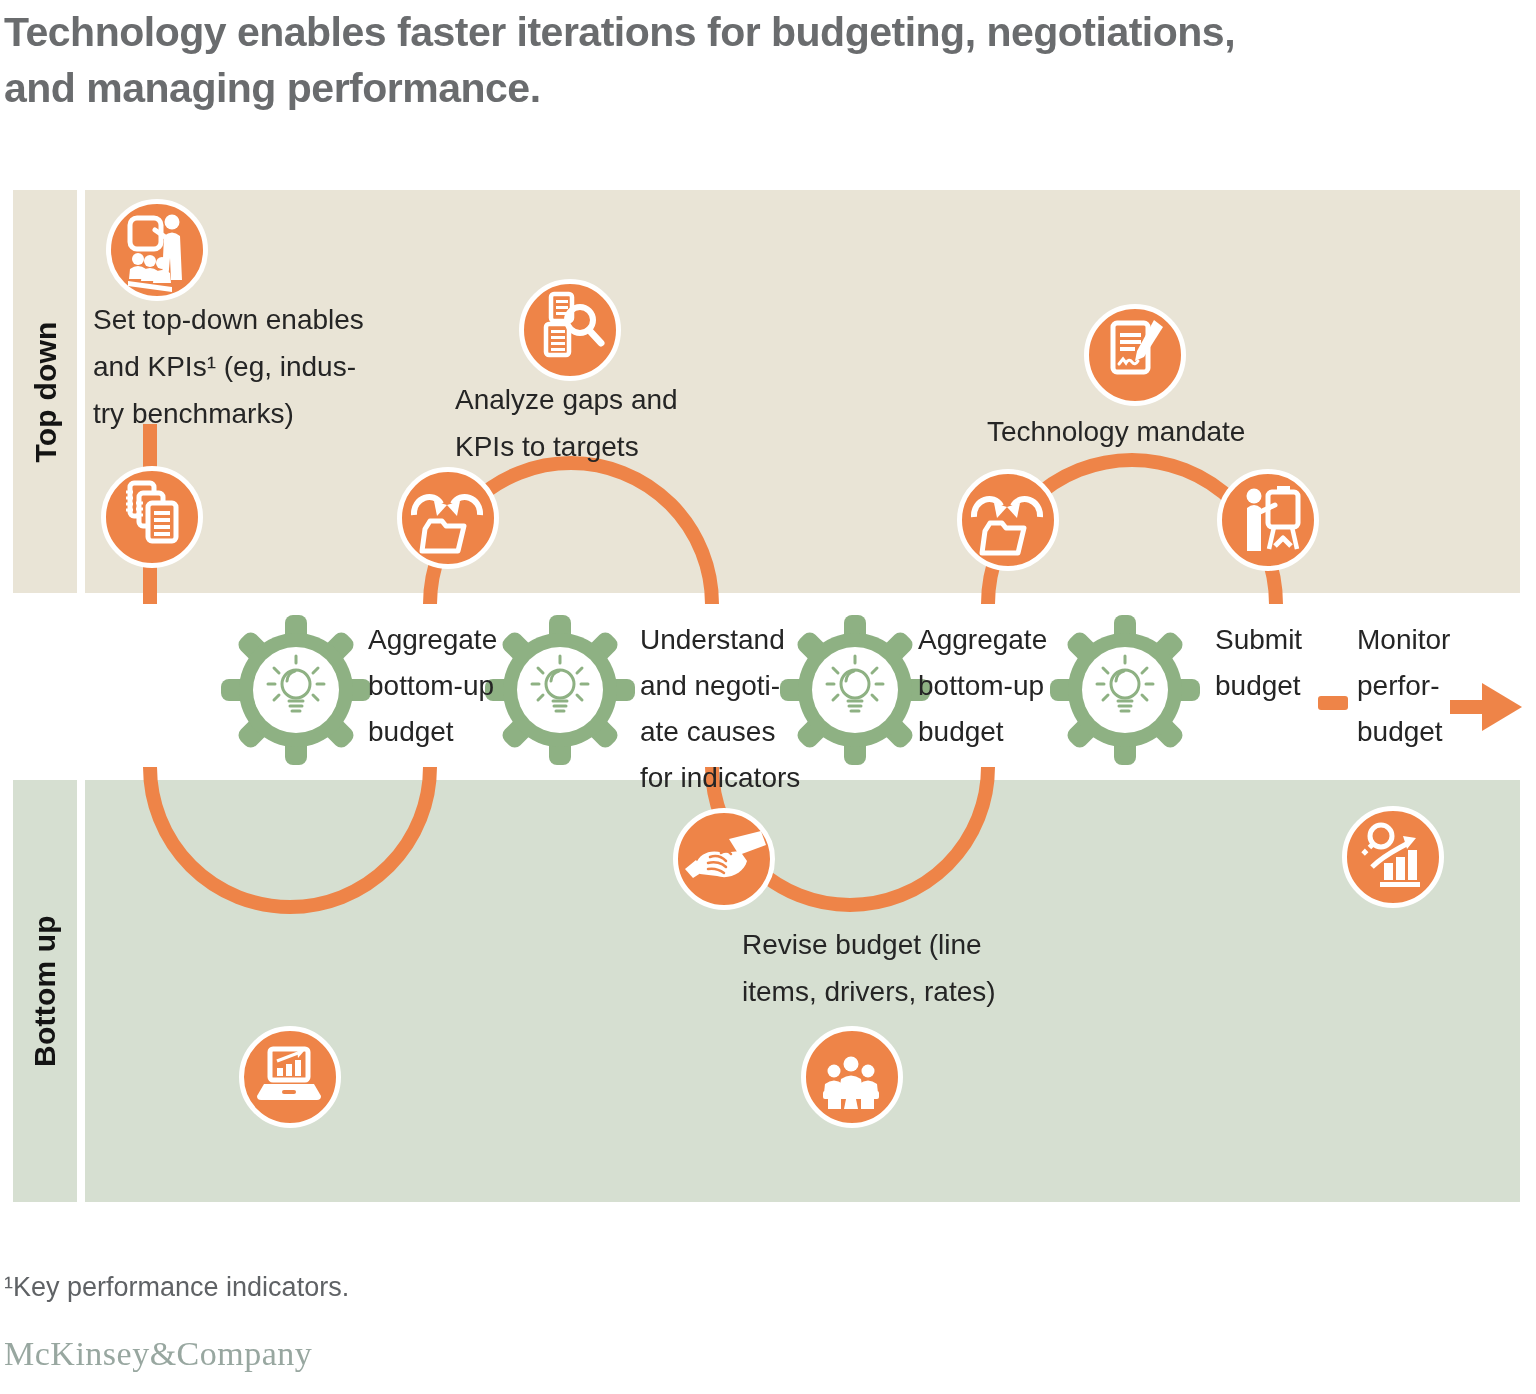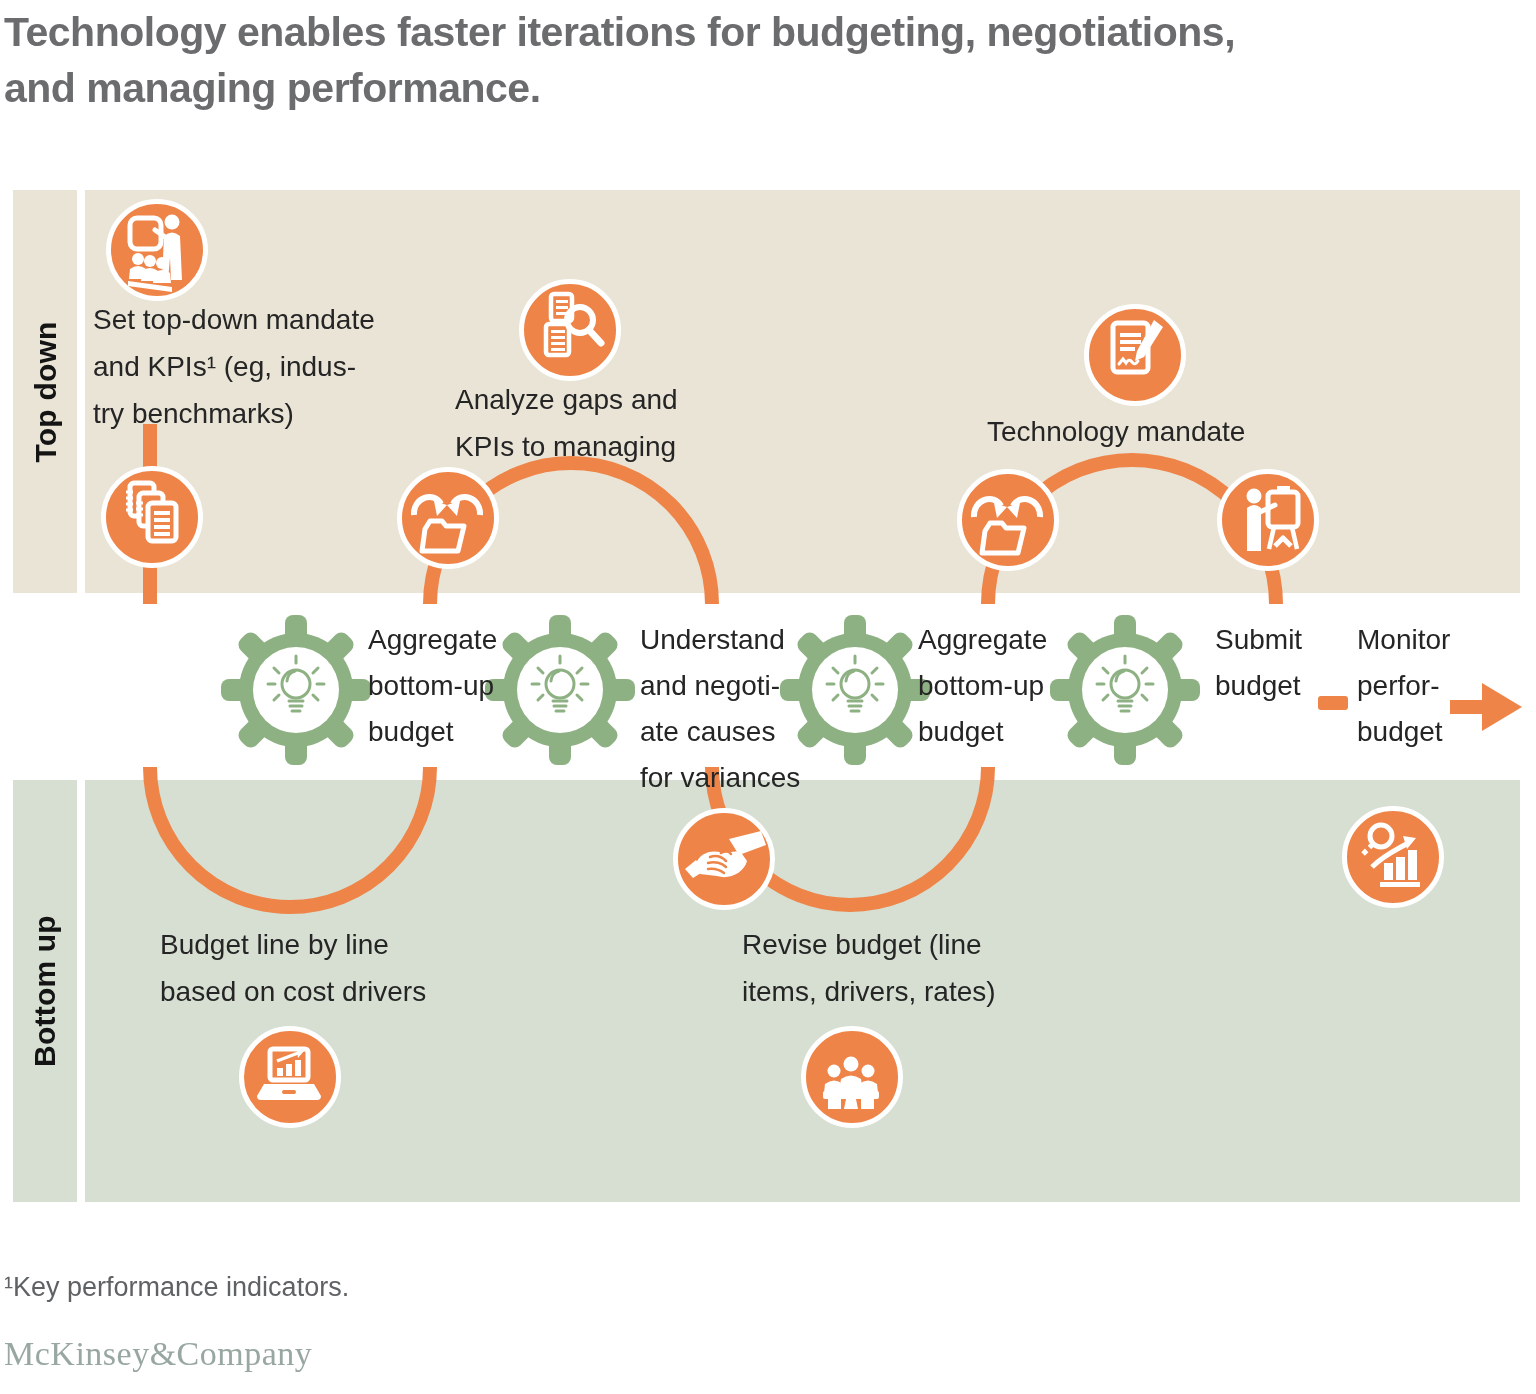--- a/index.html
+++ b/index.html
@@ -410,44 +410,42 @@
       <polygon points="57,26 70,28 61,39" fill="#fff"></polygon>
       <g fill="#fff">
           <rect x="38" y="53" width="9" height="17"></rect>
           <rect x="50" y="47" width="9" height="23"></rect>
           <rect x="62" y="40" width="9" height="30"></rect>
         </g>
       <rect x="34" y="72" width="40" height="5" fill="#fff"></rect>
     </svg>
   </div>
 
-  <div class="label band-label" style="left:93px;top:296px;">Set top-down mandate
+  <div class="label band-label" style="left:93px;top:296px;">Set top-down enables
 and KPIs¹ (eg, indus-
 try benchmarks)</div>
   <div class="label band-label" style="left:455px;top:376px;">Analyze gaps and
-KPIs to managing</div>
+KPIs to targets</div>
   <div class="label band-label" style="left:987px;top:408px;">Technology mandate</div>
 
   <div class="label" style="left:368px;top:617px;">Aggregate
 bottom-up
 budget</div>
   <div class="label" style="left:640px;top:617px;">Understand
 and negoti-
 ate causes
-for variances</div>
+for indicators</div>
   <div class="label" style="left:918px;top:617px;">Aggregate
 bottom-up
 budget</div>
   <div class="label" style="left:1215px;top:617px;">Submit
 budget</div>
   <div class="label" style="left:1357px;top:617px;">Monitor
 perfor-
 budget</div>
 
-  <div class="label band-label" style="left:160px;top:921px;">Budget line by line
-based on cost drivers</div>
   <div class="label band-label" style="left:710px;top:921px;margin-left:32px;">Revise budget (line
 items, drivers, rates)</div>
 
   <div id="footnote" class="abs">¹Key performance indicators.</div>
   <div id="logo" class="abs">McKinsey&amp;Company</div>
 
 </div>
 
 </body></html>

